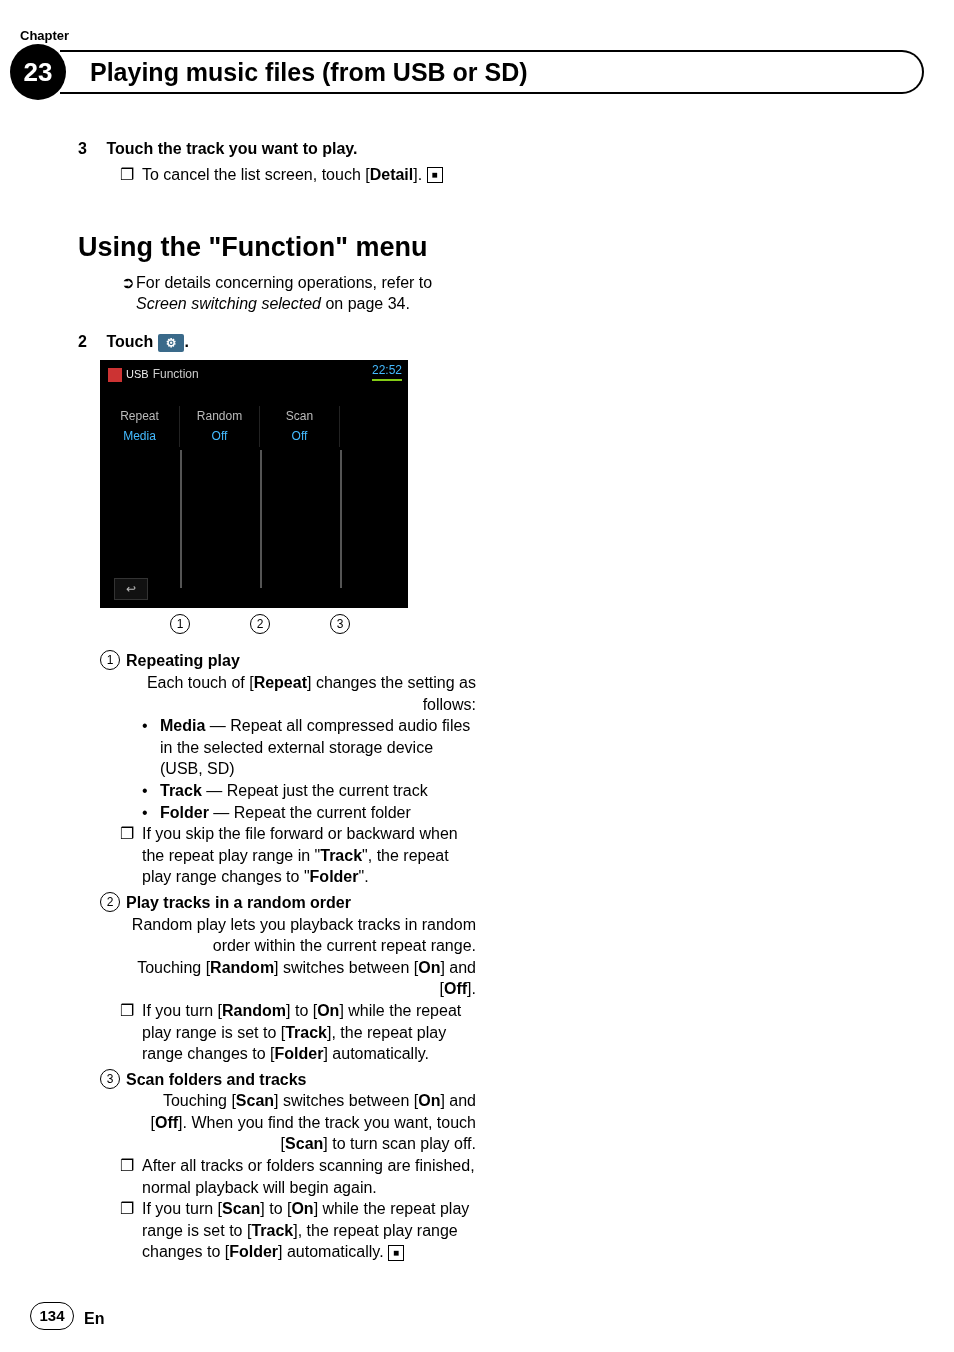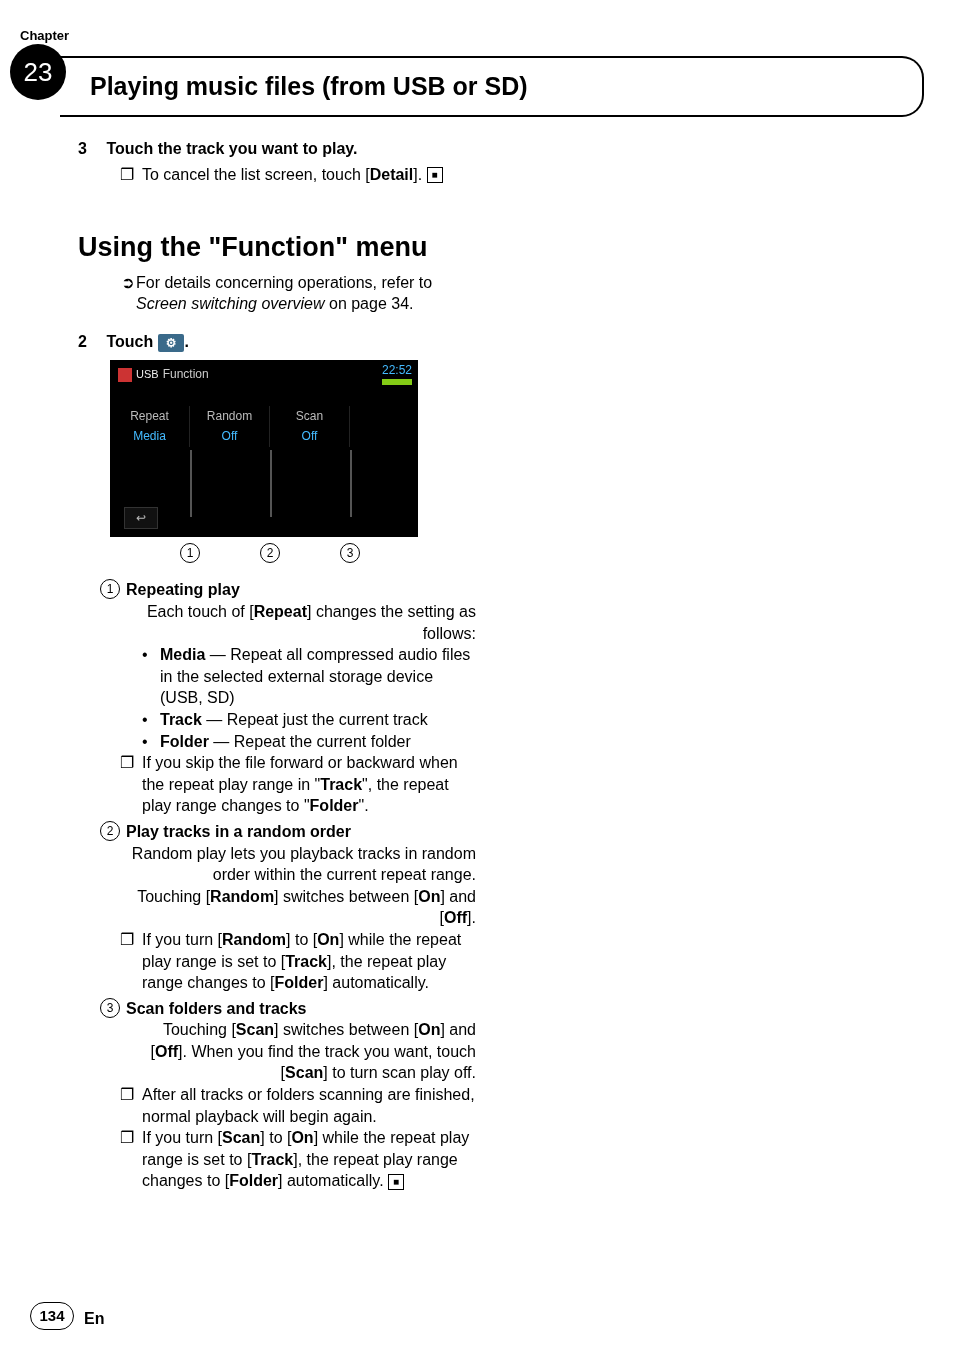--- a/index.html
+++ b/index.html
@@ -1,21 +1,21 @@
 <!DOCTYPE html>
 <html><head>
 <meta charset="utf-8">
 <style>
   * { box-sizing: border-box; margin: 0; padding: 0; }
   html, body { width: 954px; height: 1352px; background: #fff; font-family: Arial, Helvetica, sans-serif; color: #000; }
   .page { width: 954px; height: 1352px; position: relative; padding: 8px; }
 
   .chapter-label { position: absolute; top: 28px; left: 20px; font-size: 13px; font-weight: bold; }
-  .chapter-badge { position: absolute; top: 44px; left: 10px; width: 56px; height: 56px; background: #000; border-radius: 50%; color: #fff; display: flex; align-items: center; justify-content: center; font-size: 26px; font-weight: normal; }
-  .title-bar { position: absolute; top: 56px; left: 60px; right: 30px; height: 61px; border: 2px solid #000; border-left: none; border-radius: 0 22px 22px 0; display: flex; align-items: center; padding-left: 30px; }
+  .chapter-badge { position: absolute; top: 44px; left: 10px; width: 56px; height: 56px; background: #000; border-radius: 50%; color: #fff; display: flex; align-items: center; justify-content: center; font-size: 26px; font-weight: bold; }
+  .title-bar { position: absolute; top: 50px; left: 60px; right: 30px; height: 44px; border: 2px solid #000; border-left: none; border-radius: 0 22px 22px 0; display: flex; align-items: center; padding-left: 30px; }
   .title-text { font-size: 25px; font-weight: 800; font-family: Arial, sans-serif; }
 
   .content { position: absolute; top: 130px; left: 78px; right: 40px; bottom: 60px; column-count: 2; column-gap: 40px; column-fill: auto; font-size: 16px; line-height: 1.35; }
 
   .step { margin-top: 8px; margin-bottom: 4px; }
   .step-num { font-weight: 800; display: inline-block; width: 24px; }
   .step-head { font-weight: 800; }
   .bullet-row { display: flex; margin-left: 42px; }
   .bullet-sym { width: 22px; flex-shrink: 0; }
   .bullet-txt { flex: 1; }
@@ -23,24 +23,24 @@
   .dot-sym { width: 18px; flex-shrink: 0; }
   .dot-txt { flex: 1; }
 
   .h2 { font-size: 27px; font-weight: 800; margin-top: 44px; margin-bottom: 6px; }
   .h2 .mono { font-family: Arial, sans-serif; }
 
   .icon-btn { display: inline-block; background: #3a6a8a; color: #fff; padding: 0 8px; height: 18px; line-height: 18px; vertical-align: middle; font-size: 12px; border-radius: 2px; }
   .end-box { display:inline-block; width:16px; height:16px; border:1px solid #000; vertical-align:middle; text-align:center; line-height:13px; font-size:10px; }
   .arrow-c { display:inline-block; width:16px; text-align:center; }
 
-  .screenshot { width: 308px; height: 177px; background: #000; margin: 8px 0 4px 32px; position: relative; color: #bbb; font-size: 12px; }
+  .screenshot { width: 308px; height: 248px; background: #000; margin: 8px 0 4px 22px; position: relative; color: #bbb; font-size: 12px; }
   .ss-top { position:absolute; top:6px; left:8px; display:flex; align-items:center; gap:4px;}
   .ss-usb { width:14px; height:14px; background:#c33; display:inline-block;}
-  .ss-time { position:absolute; top:2px; right:6px; color:#4bf; border-bottom:6px solid #84cc16;}
+  .ss-time { position:absolute; top:2px; right:6px; color:#4bf; border-bottom:2px solid #84cc16;}
   .ss-row1 { position:absolute; top:46px; left:0; right:0; display:flex;}
   .ss-row2 { position:absolute; top:66px; left:0; right:0; display:flex;}
   .ss-col { width:80px; text-align:center; border-right:1px solid #222; padding:2px 0;}
   .ss-back { position:absolute; bottom:8px; left:14px; width:34px; height:22px; background:#111; border:1px solid #333; text-align:center; line-height:20px;}
   .ss-vline { position:absolute; top:90px; bottom:20px; width:0; border-left:2px solid #555;}
   .ss-call { position:absolute; bottom:-26px; width:20px; height:20px; border:1px solid #000; border-radius:50%; text-align:center; line-height:18px; font-size:12px; background:#fff; color:#000;}
 
   .enum { display:flex; margin-left:22px; margin-top:4px;}
   .enum-num { width:20px; height:20px; border:1px solid #000; border-radius:50%; text-align:center; line-height:18px; font-size:12px; flex-shrink:0; margin-right:6px;}
   .enum-head { font-weight:800; }
@@ -76,21 +76,21 @@
       </span>
     </div>
 
     <div class="h2">
       <span>Using the "</span><span class="mono">Function</span><span>" menu</span>
     </div>
 
     <div class="bullet-row">
       <span class="bullet-sym arrow-c">➲</span>
       <span class="bullet-txt">
-        <span>For details concerning operations, refer to </span><i class="em">Screen switching overview</i><span> on page 34.</span>
+        <span>For details concerning operations, refer to </span><i class="em">Screen switching selected</i><span> on page 34.</span>
       </span>
     </div>
 
     <div class="step" style="margin-top:16px;">
       <span class="step-num">2</span>
       <span class="step-head">
         <span>Touch </span><span class="icon-btn">⚙</span><span>.</span>
       </span>
     </div>
 

